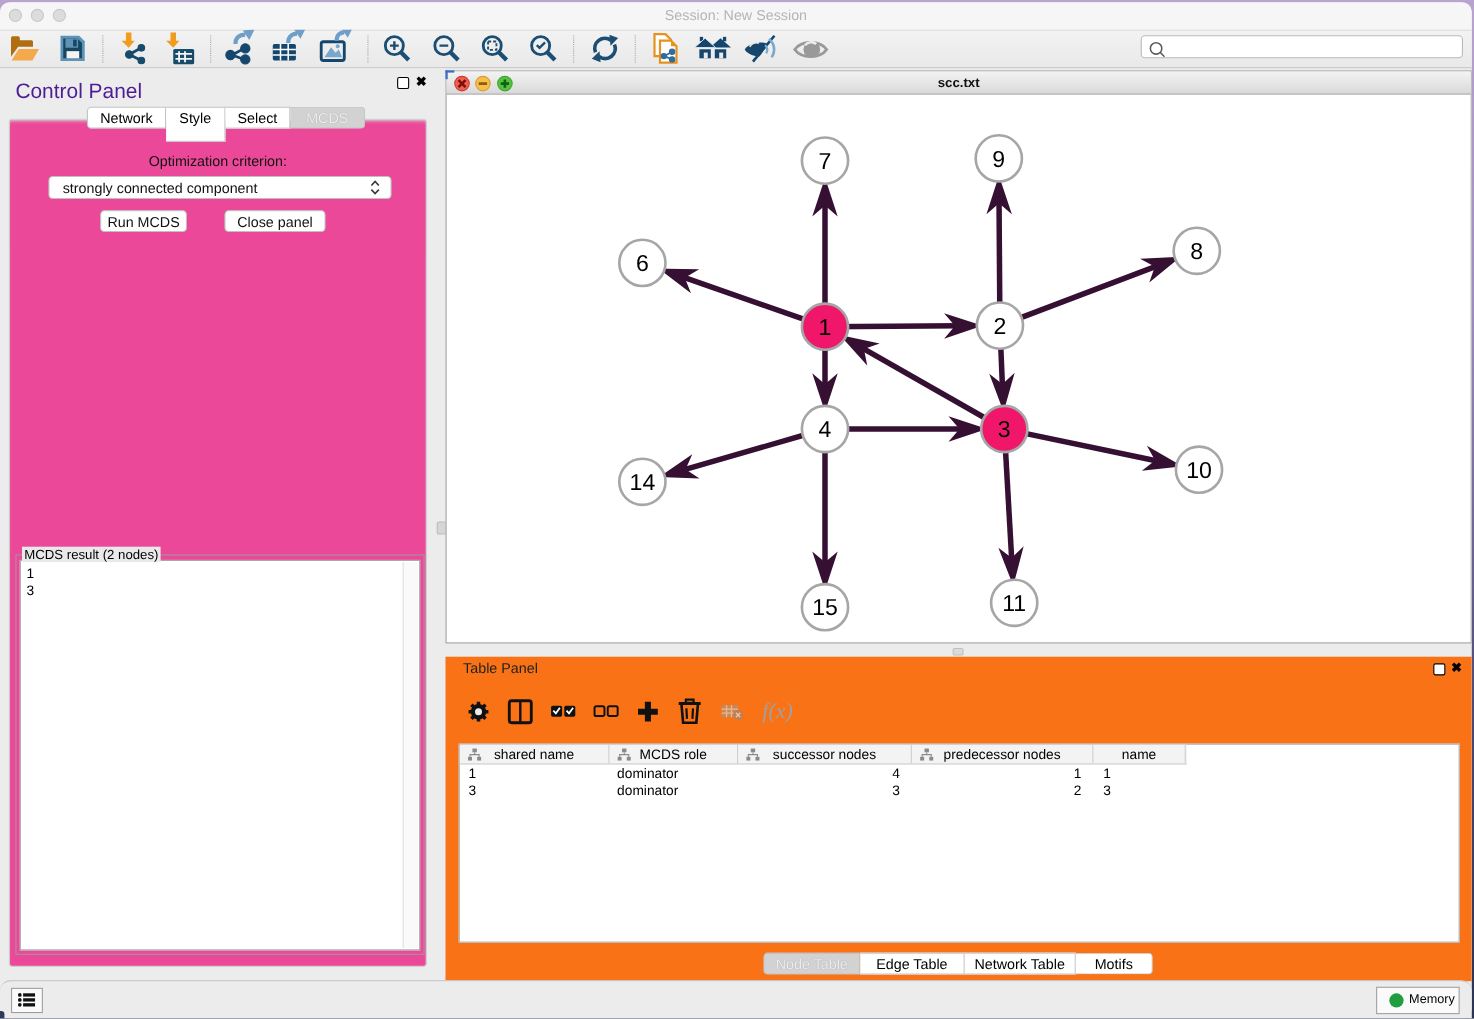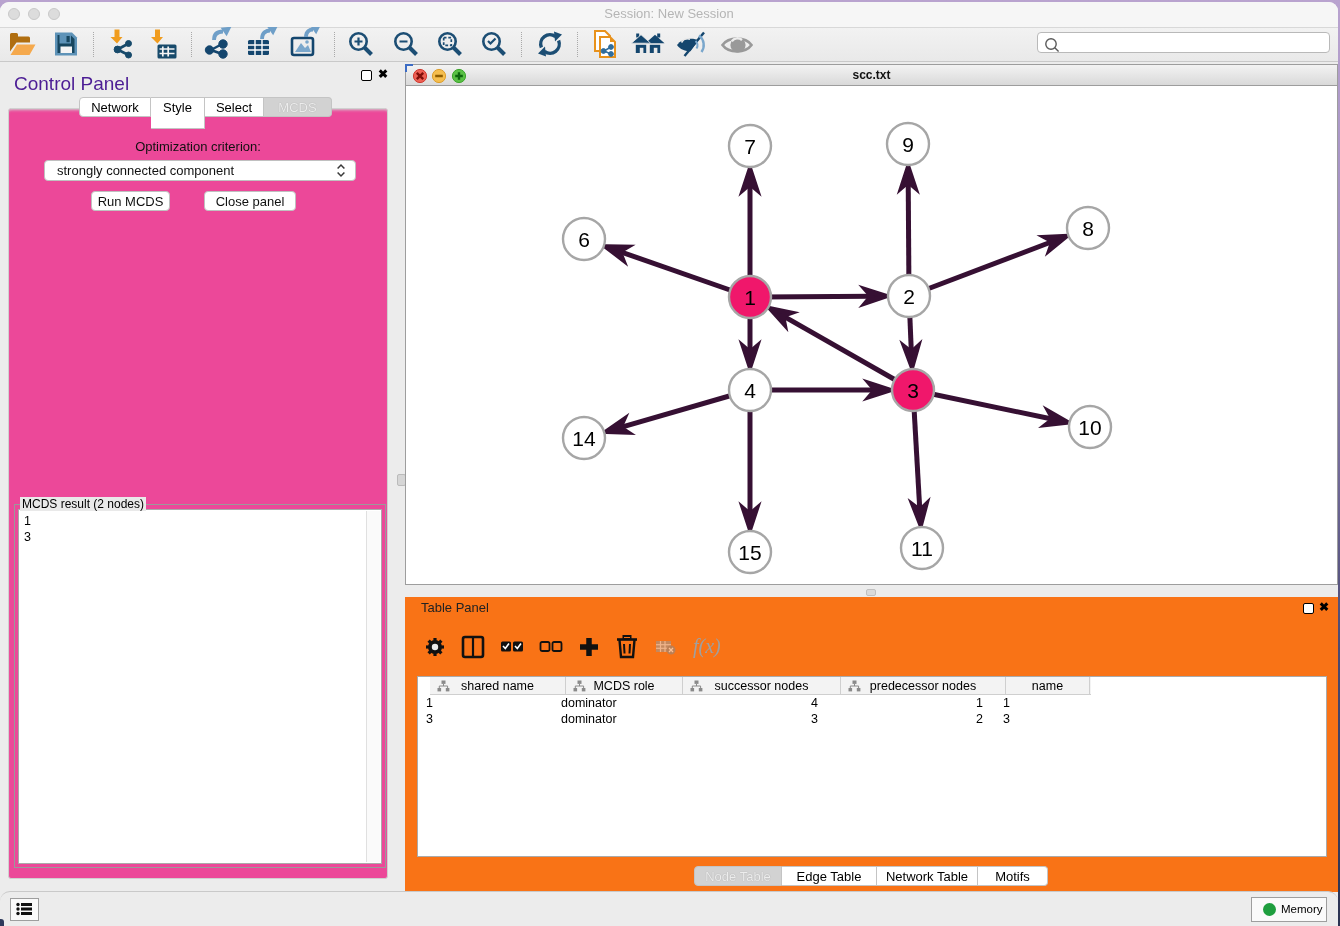--- a/index.html
+++ b/index.html
@@ -65,21 +65,21 @@
     border:1px solid #9d9d9d;box-sizing:border-box;background:#fff;}
   #nettitle{position:absolute;left:0;top:0;right:0;height:20px;
     background:linear-gradient(#f3f3f3,#d9d9d9);border-bottom:1px solid #9d9d9d;}
   #nettitle .t{position:absolute;left:0;right:0;top:3px;text-align:center;font-size:12px;
     font-weight:bold;color:#111;}
   
   #tpanel{position:absolute;left:405px;top:595px;right:0;bottom:34px;background:#f97316;}
   #tptitle{position:absolute;left:16px;top:3px;font-size:13px;color:#222;}
   #ttable{position:absolute;left:12px;top:79px;width:908px;height:179px;background:#fff;
     border:1px solid #aaa;font-size:12.5px;}
-  .hrow{position:absolute;left:12px;top:0;height:17px;background:#f3f3f3;
+  .hrow{position:absolute;left:0;top:0;height:17px;background:#f3f3f3;
     border-bottom:1px solid #cfcfcf;}
   .hcell{position:absolute;top:0;height:17px;border-right:1px solid #cfcfcf;
     box-sizing:border-box;text-align:center;padding-top:2px;font-size:12.5px;}
   .hico{position:absolute;left:7px;top:3px;}
   .cell{position:absolute;font-size:12.5px;color:#000;}
   
   #statusbar{position:absolute;left:0;bottom:0;right:0;height:34px;background:#ececec;
     border-top:1px solid #c9c9c9;border-radius:10px;}
   #listbtn{position:absolute;left:10px;top:6px;width:27px;height:21px;background:#fafafa;
     border:1px solid #9e9e9e;}

